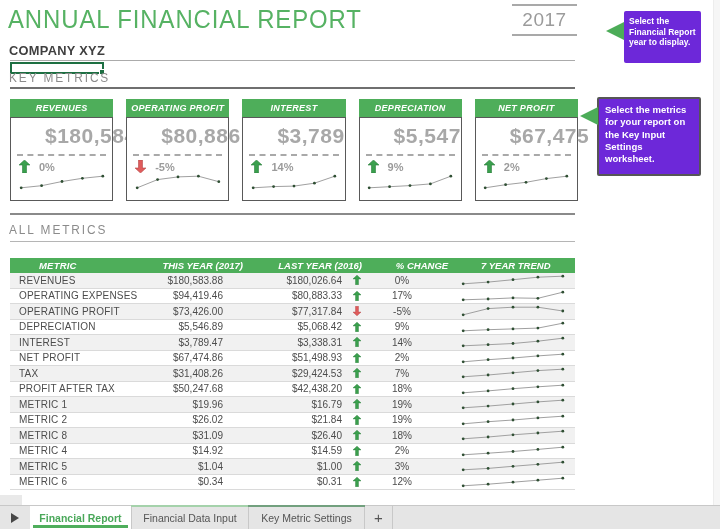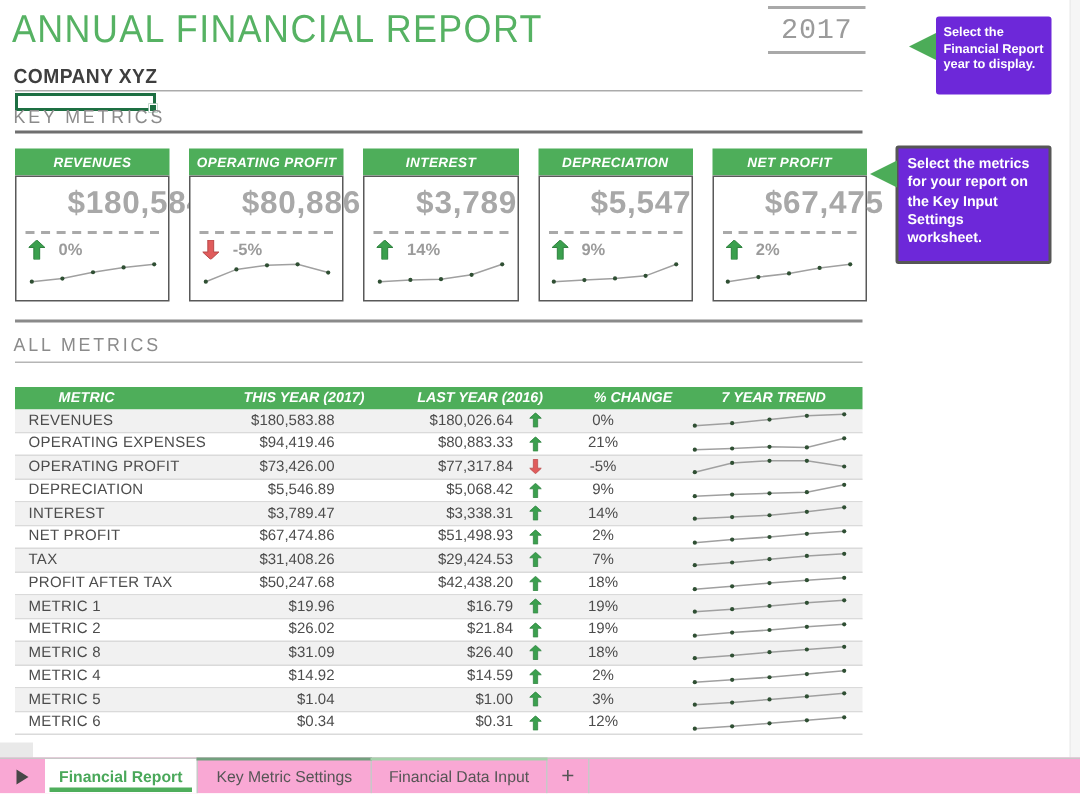--- a/index.html
+++ b/index.html
@@ -5,21 +5,21 @@
   html,body{margin:0;padding:0;background:#fff;}
   .app{position:relative;width:720px;height:529px;background:#fff;overflow:hidden;
        font-family:"Liberation Sans",sans-serif;}
 
   
   .title{position:absolute;left:8px;top:4px;font-size:26px;color:#56b263;letter-spacing:1px;
          white-space:nowrap;transform:scaleX(.92);transform-origin:left top;font-weight:400;}
   .year-cell{position:absolute;left:512px;top:4px;width:65px;height:28px;
              border-top:2px solid #a9a9a9;border-bottom:2px solid #a9a9a9;
              color:#9b9b9b;font-size:19px;display:flex;align-items:center;justify-content:center;
-             letter-spacing:.5px;font-family:Liberation Mono, monospace;}
+             letter-spacing:.5px;}
   .company{position:absolute;left:9px;top:43px;font-size:13.5px;font-weight:bold;color:#3f3f3f;
            letter-spacing:.3px;transform:scaleX(.95);transform-origin:left top;}
   .rule{position:absolute;left:10px;width:565px;}
   .rule-company{top:60px;height:1px;background:#ababab;}
   .rule-km{top:87px;height:2px;background:#6f6f6f;}
   .rule-am-top{top:213px;height:2px;background:#8a8a8a;}
   .rule-am-bot{top:241px;height:1px;background:#b5b5b5;}
   .sel-box{position:absolute;left:10px;top:62px;width:90px;height:8px;border:2px solid #1d6f42;background:#fff;}
   .sel-box .handle{position:absolute;right:-3px;bottom:-3px;width:4px;height:4px;background:#1d6f42;border:1px solid #fff;}
   .sec-label{position:absolute;left:9px;font-size:12.5px;color:#8b8b8b;letter-spacing:2px;
@@ -67,21 +67,21 @@
         border-bottom:1px solid #dadada;box-sizing:border-box;background:#fff;}
   .trow.odd{background:#f1f1f1;}
   .c-metric{width:130px;padding-left:9px;box-sizing:border-box;letter-spacing:.2px;white-space:nowrap;}
   .c-ty{width:83px;text-align:right;white-space:nowrap;}
   .c-ly{width:119px;text-align:right;white-space:nowrap;}
   .c-arrow{width:30px;display:flex;justify-content:center;align-items:center;}
   .c-pct{width:60px;text-align:center;}
   .c-trend{flex:1;padding-left:29px;box-sizing:border-box;display:flex;align-items:center;}
 
   
-  .tabbar{position:absolute;left:0;top:505px;width:720px;height:24px;background:#f9a8d4;
+  .tabbar{position:absolute;left:0;top:505px;width:720px;height:24px;background:#e5e5e5;
           border-top:1px solid #c8c8c8;display:flex;align-items:stretch;box-sizing:border-box;}
   .tab-nav{width:30px;display:flex;align-items:center;justify-content:center;}
   .tab-nav .tri{width:0;height:0;border-left:8px solid #474747;border-top:5px solid transparent;
                 border-bottom:5px solid transparent;}
   .tab{display:flex;align-items:center;justify-content:center;font-size:10.5px;color:#555;
        border-right:1px solid #c8c8c8;position:relative;box-sizing:border-box;white-space:nowrap;}
   .tab.t0{width:102px;}
   .tab.t1{width:117px;}
   .tab.t2{width:116px;}
   .tab.active{background:#fff;color:#4aa85a;font-weight:bold;}
@@ -267,21 +267,21 @@
         </div>
         <div class="trow">
           <div class="c-metric">OPERATING EXPENSES</div>
           <div class="c-ty">$94,419.46</div>
           <div class="c-ly">$80,883.33</div>
           <div class="c-arrow">
             <svg class="arr up" width="8" height="10" viewBox="0 0 10 12">
               <path d="M5 0 L10 4.6 H6.8 V12 H3.2 V4.6 H0 Z"></path>
             </svg>
           </div>
-          <div class="c-pct">21%</div>
+          <div class="c-pct">17%</div>
           <div class="c-trend">
             <svg class="spark" width="104" height="12" viewBox="0 0 104 12">
               <polyline points="2.2,9.8 27.1,9.0 52.0,7.9 76.9,8.3 101.8,2.2"></polyline>
               <circle cx="2.2" cy="9.8" r="1.4"></circle>
               <circle cx="27.1" cy="9.0" r="1.4"></circle>
               <circle cx="52.0" cy="7.9" r="1.4"></circle>
               <circle cx="76.9" cy="8.3" r="1.4"></circle>
               <circle cx="101.8" cy="2.2" r="1.4"></circle>
             </svg>
           </div>
@@ -543,19 +543,19 @@
 
   <div class="corner-nub"></div>
   <div class="vscroll"></div>
 
   <div class="tabbar">
     <div class="tab-nav">
       <span class="tri"></span>
     </div>
     <div id="tabs" style="display: flex;">
         <div class="tab t0 active">Financial Report</div>
+        <div class="tab t1">Financial Data Input</div>
         <div class="tab t2">Key Metric Settings</div>
-        <div class="tab t1">Financial Data Input</div>
       </div>
     <div class="tab-add">+</div>
   </div>
 
 </div>
 
 </body></html>

